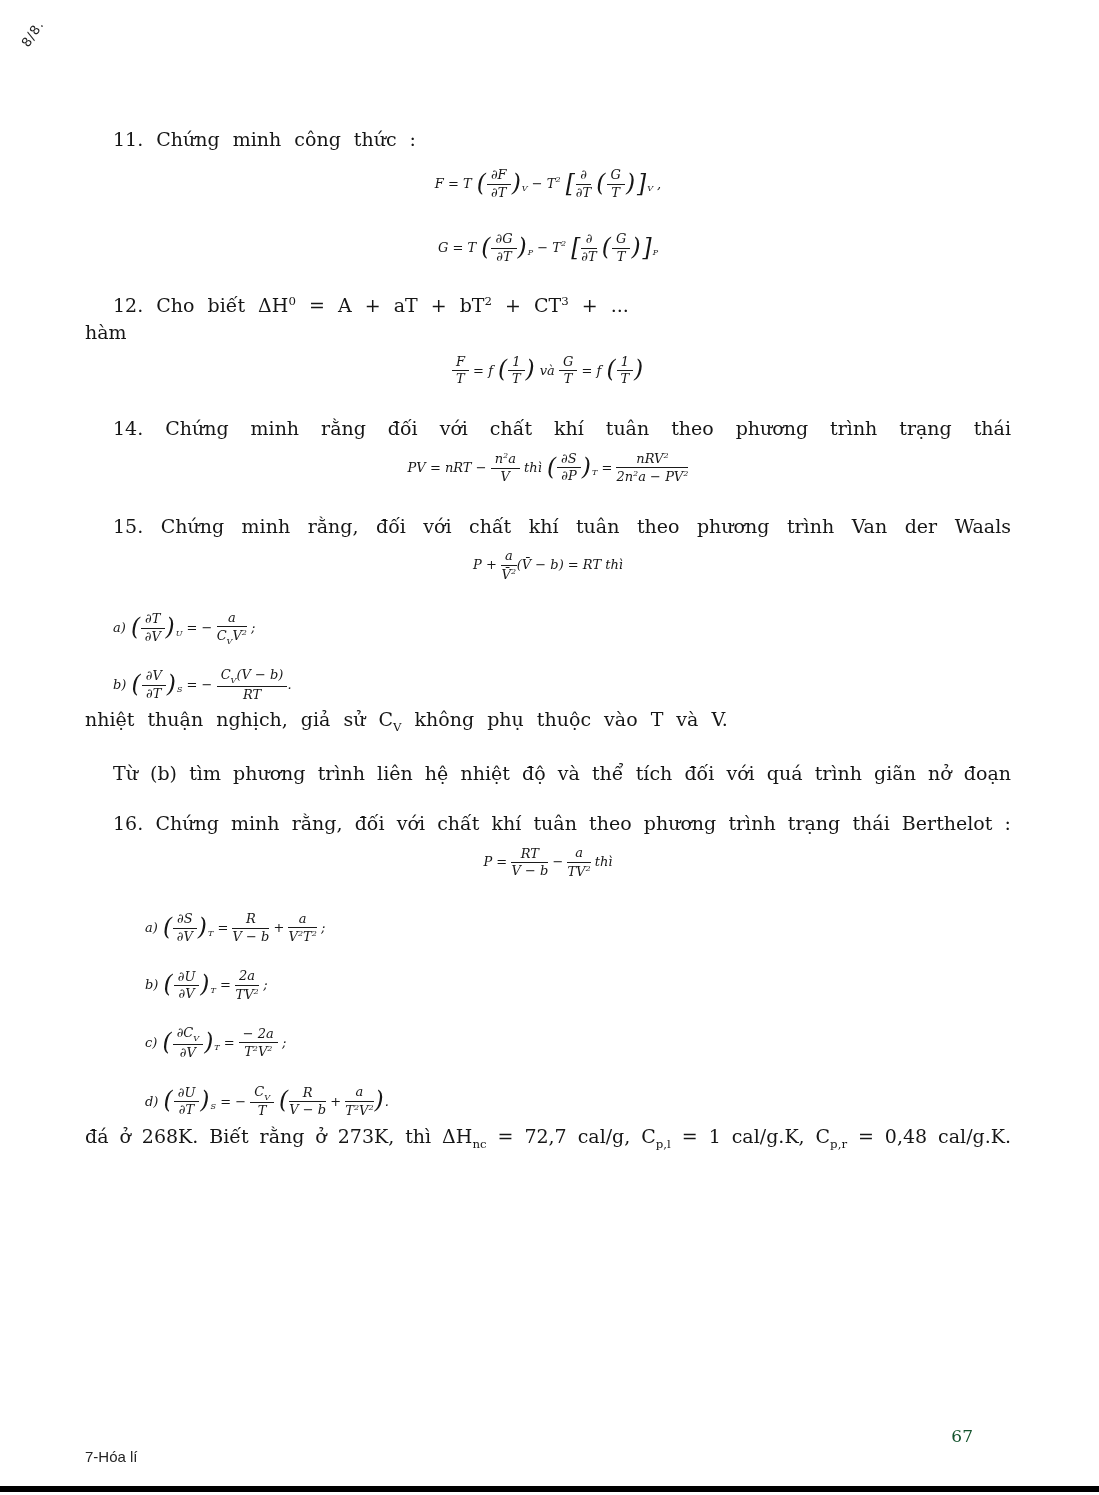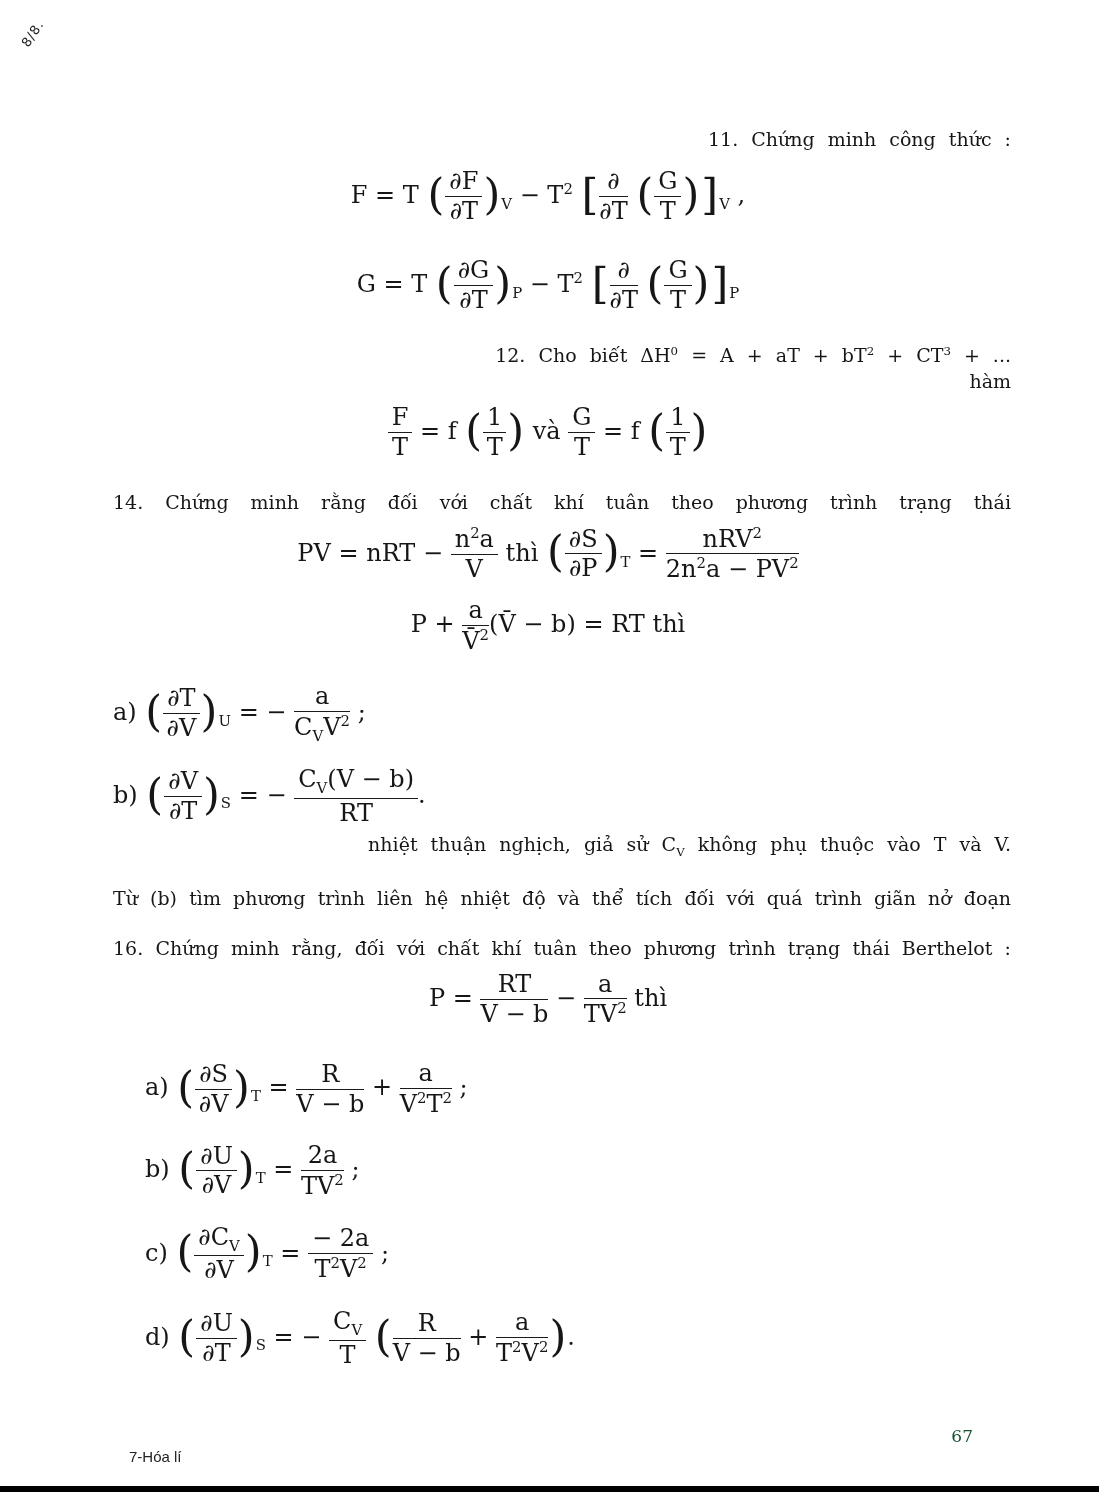--- a/index.html
+++ b/index.html
@@ -9,30 +9,31 @@
     font-family:"DejaVu Serif", serif;
     color:#161616;
     position:relative;
     overflow:hidden;
   }
   .page {
     position:absolute; inset:0;
     padding:126px 88px 0 85px;
     box-sizing:border-box;
   }
-  .line  { font-size:19px; line-height:26px;text-align:right; }
+  .line  { font-size:19px; line-height:26px; }
   .wsp   { word-spacing:7px; }
   .indent{ text-indent:28px; }
   .jfull { text-align:justify; text-align-last:justify; }
 
   .formula {
     text-align:center;
-    font-size:24px;
+    font-size:13px;
     line-height:1.05;
     padding:4px 0;
+    font-style:italic;
   }
   .item15 { margin-left:28px; }
   .item16 { margin-left:60px; }
   .item   { text-align:left; }
 
   .frac { display:inline-block; vertical-align:middle; text-align:center; line-height:1.12; }
   .frac .num { display:block; border-bottom:1.5px solid #1a1a1a; padding:0 4px 1px; }
   .frac .den { display:block; padding-top:1px; }
 
   .paren {
@@ -50,21 +51,21 @@
 
   .corner-mark {
     position:absolute; left:18px; top:26px;
     transform:rotate(-56deg);
     font-family:"DejaVu Sans", sans-serif;
     font-size:13px; letter-spacing:1px; color:#1d1d1d;
   }
   .footer-left {
     position:absolute; left:85px; top:1448px;
     font-family:"Liberation Sans", sans-serif;
-    font-size:15px; color:#242424;margin-left:44px;
+    font-size:15px; color:#242424;
   }
   .page-number {
     position:absolute; right:126px; top:1426px;
     font-size:17px; color:#14532d;
   }
   .bottom-bar {
     position:absolute; left:0; right:0; bottom:3px; height:6px;
     background:#000;
   }
 </style>
@@ -80,32 +81,34 @@
   <div class="formula mt8"><span>G = T </span><span class="paren">(</span><span class="frac"><span class="num"><span>∂G</span></span><span class="den"><span>∂T</span></span></span><span class="paren">)</span><sub>P</sub><span> − T</span><sup>2</sup><span> </span><span class="paren">[</span><span class="frac"><span class="num"><span>∂</span></span><span class="den"><span>∂T</span></span></span><span> </span><span class="paren">(</span><span class="frac"><span class="num"><span>G</span></span><span class="den"><span>T</span></span></span><span class="paren">)</span><span class="paren">]</span><sub>P</sub></div>
 
   <div class="line wsp indent mt10"><span>12. Cho biết ΔH</span><sup>0</sup><span> = A + aT + bT</span><sup>2</sup><span> + CT</span><sup>3</sup><span> + ...</span></div>
 
   <div class="line wsp">hàm</div>
   <div class="formula mt6"><span class="frac"><span class="num"><span>F</span></span><span class="den"><span>T</span></span></span><span> = f </span><span class="paren">(</span><span class="frac"><span class="num"><span>1</span></span><span class="den"><span>T</span></span></span><span class="paren">)</span><span>  và  </span><span class="frac"><span class="num"><span>G</span></span><span class="den"><span>T</span></span></span><span> = f </span><span class="paren">(</span><span class="frac"><span class="num"><span>1</span></span><span class="den"><span>T</span></span></span><span class="paren">)</span></div>
 
   <div class="line indent jfull mt8">14. Chứng minh rằng đối với chất khí tuân theo phương trình trạng thái</div>
   <div class="formula mt6"><span>PV = nRT − </span><span class="frac"><span class="num"><span>n</span><sup>2</sup><span>a</span></span><span class="den"><span>V</span></span></span><span> thì </span><span class="paren">(</span><span class="frac"><span class="num"><span>∂S</span></span><span class="den"><span>∂P</span></span></span><span class="paren">)</span><sub>T</sub><span> = </span><span class="frac"><span class="num"><span>nRV</span><sup>2</sup></span><span class="den"><span>2n</span><sup>2</sup><span>a − PV</span><sup>2</sup></span></span></div>
 
+  <div class="line indent jfull mt8">15. Chứng minh rằng, đối với chất khí tuân theo phương trình Van der Waals</div>
   <div class="formula mt6"><span>P + </span><span class="frac"><span class="num"><span>a</span></span><span class="den"><span>V̄</span><sup>2</sup></span></span><span>(V̄ − b) = RT thì</span></div>
   <div class="formula item item15 mt10"><span>a)  </span><span class="paren">(</span><span class="frac"><span class="num"><span>∂T</span></span><span class="den"><span>∂V</span></span></span><span class="paren">)</span><sub>U</sub><span> = − </span><span class="frac"><span class="num"><span>a</span></span><span class="den"><span>C</span><sub>V</sub><span>V</span><sup>2</sup></span></span><span> ;</span></div>
   <div class="formula item item15 mt14"><span>b)  </span><span class="paren">(</span><span class="frac"><span class="num"><span>∂V</span></span><span class="den"><span>∂T</span></span></span><span class="paren">)</span><sub>S</sub><span> = − </span><span class="frac"><span class="num"><span>C</span><sub>V</sub><span>(V − b)</span></span><span class="den"><span>RT</span></span></span><span>.</span></div>
 
   <div class="line wsp"><span>nhiệt thuận nghịch, giả sử C</span><sub>V</sub><span> không phụ thuộc vào T và V.</span></div>
   <div class="line indent jfull mt10">Từ (b) tìm phương trình liên hệ nhiệt độ và thể tích đối với quá trình giãn nở đoạn</div>
 
   <div class="line indent jfull mt8">16. Chứng minh rằng, đối với chất khí tuân theo phương trình trạng thái Berthelot :</div>
   <div class="formula mt6"><span>P = </span><span class="frac"><span class="num"><span>RT</span></span><span class="den"><span>V − b</span></span></span><span> − </span><span class="frac"><span class="num"><span>a</span></span><span class="den"><span>TV</span><sup>2</sup></span></span><span> thì</span></div>
   <div class="formula item item16 mt8"><span>a)  </span><span class="paren">(</span><span class="frac"><span class="num"><span>∂S</span></span><span class="den"><span>∂V</span></span></span><span class="paren">)</span><sub>T</sub><span> = </span><span class="frac"><span class="num"><span>R</span></span><span class="den"><span>V − b</span></span></span><span> + </span><span class="frac"><span class="num"><span>a</span></span><span class="den"><span>V</span><sup>2</sup><span>T</span><sup>2</sup></span></span><span> ;</span></div>
   <div class="formula item item16 mt16"><span>b)  </span><span class="paren">(</span><span class="frac"><span class="num"><span>∂U</span></span><span class="den"><span>∂V</span></span></span><span class="paren">)</span><sub>T</sub><span> = </span><span class="frac"><span class="num"><span>2a</span></span><span class="den"><span>TV</span><sup>2</sup></span></span><span> ;</span></div>
   <div class="formula item item16 mt16"><span>c)  </span><span class="paren">(</span><span class="frac"><span class="num"><span>∂C</span><sub>V</sub></span><span class="den"><span>∂V</span></span></span><span class="paren">)</span><sub>T</sub><span> = </span><span class="frac"><span class="num"><span>− 2a</span></span><span class="den"><span>T</span><sup>2</sup><span>V</span><sup>2</sup></span></span><span> ;</span></div>
   <div class="formula item item16 mt16"><span>d)  </span><span class="paren">(</span><span class="frac"><span class="num"><span>∂U</span></span><span class="den"><span>∂T</span></span></span><span class="paren">)</span><sub>S</sub><span> = − </span><span class="frac"><span class="num"><span>C</span><sub>V</sub></span><span class="den"><span>T</span></span></span><span>  </span><span class="paren">(</span><span class="frac"><span class="num"><span>R</span></span><span class="den"><span>V − b</span></span></span><span> + </span><span class="frac"><span class="num"><span>a</span></span><span class="den"><span>T</span><sup>2</sup><span>V</span><sup>2</sup></span></span><span class="paren">)</span><span>.</span></div>
 
+  <div class="line jfull"><span>đá ở 268K. Biết rằng ở 273K, thì ΔH</span><sub>nc</sub><span> = 72,7 cal/g, C</span><sub>p,l</sub><span> = 1 cal/g.K, C</span><sub>p,r</sub><span> = 0,48 cal/g.K.</span></div>
 
 </div>
 
 <span class="footer-left">7-Hóa lí</span>
 <span class="page-number">67</span>
 <div class="bottom-bar"></div>
 
 </body></html>

